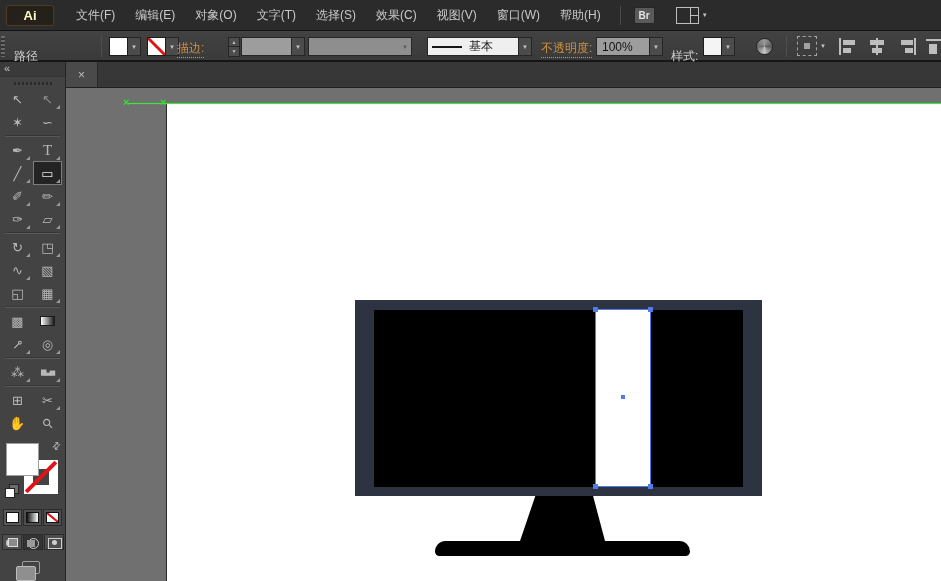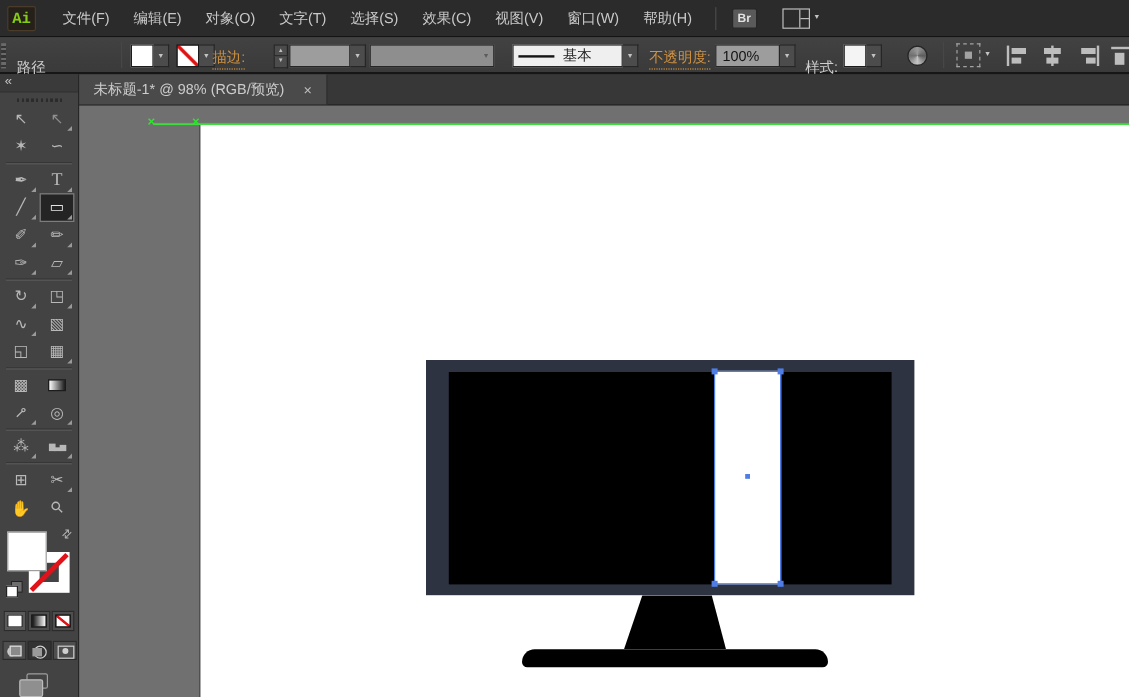--- a/index.html
+++ b/index.html
@@ -3,23 +3,23 @@
 <meta charset="utf-8">
 <style>
   * { box-sizing: border-box; margin: 0; padding: 0; }
   html,body { width: 941px; height: 581px; overflow: hidden; }
   body { font-family: "Liberation Sans", "DejaVu Sans", sans-serif; background: #707070; }
   .app { position: relative; width: 941px; height: 581px; background: #3d3d3d; }
 
   
   .menubar { position: absolute; left:0; top:0; right:0; height:31px; background:#2b2b2b;
              border-bottom:1px solid #141414; display:flex; align-items:center; }
-  .ai-logo { width:24px; height:21px; margin:0 12px 0 6px; background:#26201a; color:#84cc16;
+  .ai-logo { width:48px; height:21px; margin:0 12px 0 6px; background:#26201a; color:#fef9c3;
              font-weight:bold; font-size:13px; display:flex; align-items:center; justify-content:center;
-             border:1px solid #4a3c28; border-radius:2px;font-family:Liberation Mono, monospace; }
+             border:1px solid #4a3c28; border-radius:2px; }
   .menu-item { color:#c9c9c9; font-size:12px; padding:0 10px; height:31px; line-height:31px; cursor:default; white-space:nowrap; }
   .mb-sep { width:1px; height:19px; background:#4a4a4a; margin:0 13px 0 9px; }
   .br-btn { width:21px; height:17px; background:#5a5a5a; border:1px solid #272727; border-radius:2px;
             color:#e2e2e2; font-size:10px; font-weight:bold; line-height:15px; text-align:center; }
   .ws-wrap { display:flex; align-items:center; margin-left:21px; gap:3px; }
   .ws-icon { width:23px; height:17px; border:1px solid #bdbdbd; background:
              linear-gradient(#bdbdbd,#bdbdbd) 13px 0/1px 100% no-repeat,
              linear-gradient(#bdbdbd,#bdbdbd) 14px 7px/8px 1px no-repeat; }
   .dd-glyph { color:#c5c5c5; font-size:6px; }
 
@@ -379,21 +379,20 @@
       <div class="mbtn m2 active"></div>
       <div class="mbtn m3"></div>
     </div>
 
     <div class="scrmode"></div>
   </div>
 
   <div class="main">
     <div class="tabbar">
       <div class="tab">
-        <span>未标题-1* @ 98% (RGB/预览)</span>
         <span class="close">×</span>
       </div>
     </div>
 
     <div class="canvas">
       <div class="artboard"></div>
       <div class="guide"></div>
       <span class="gx" style="left:57px">×</span>
       <span class="gx" style="left:94px">×</span>
 

